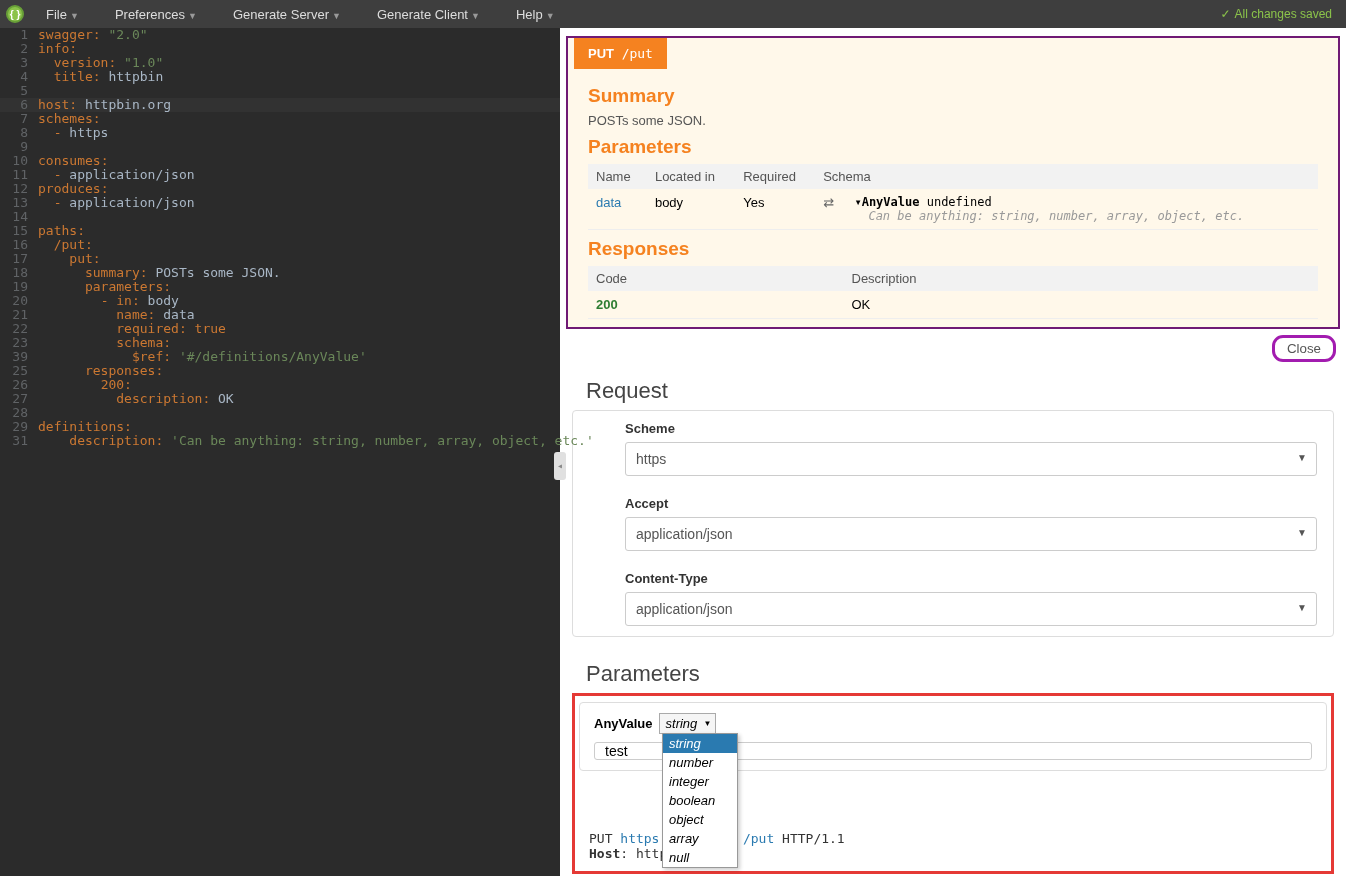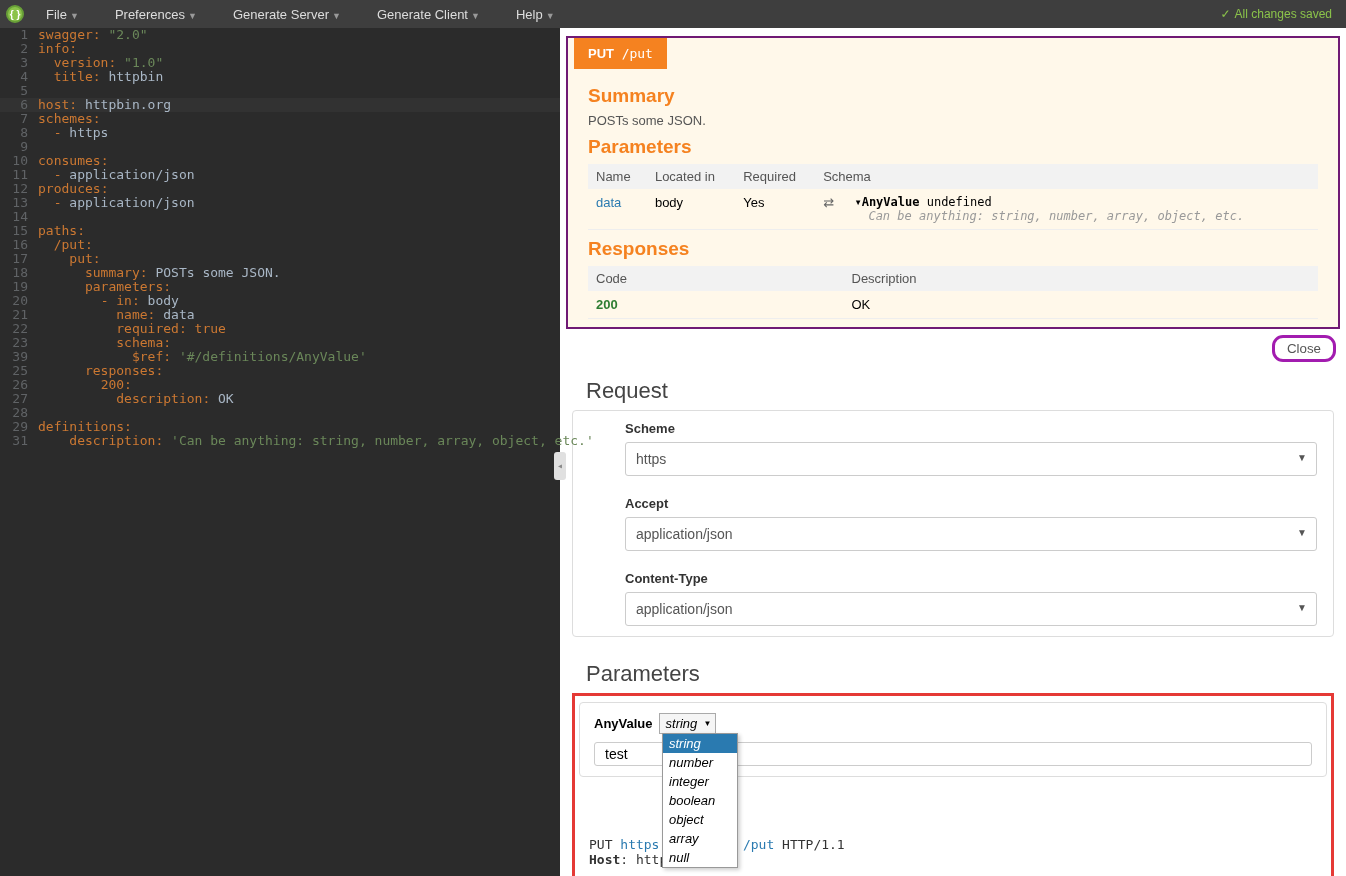--- a/index.html
+++ b/index.html
@@ -43,21 +43,21 @@
 .form-label { font-weight: bold; color: #333; margin-bottom: 6px; display:block; font-size:13px;}
 .sel { width: 100%; height: 34px; border: 1px solid #ccc; border-radius: 3px; padding: 0 10px; background: #fff; color:#555; font-size:14px; appearance:none; position:relative;}
 .sel-wrap { position:relative; }
 .sel-wrap::after { content:"▼"; position:absolute; right:10px; top:10px; font-size:10px; color:#555; pointer-events:none;}
 .params-hi { border: 3px solid #e53935; padding: 0; margin: 0 6px; }
 .params-inner { padding: 10px 14px; border:1px solid #ddd; border-radius:4px; margin:6px 4px 0;}
 .anyval-row { display:flex; align-items:center; gap:6px; margin-bottom:8px;}
 .anyval-label { font-weight: bold; font-size:13px;}
 .type-sel { font-style: italic; padding: 2px 18px 2px 6px; border:1px solid #aaa; font-size:13px; position:relative; background:#f5f5f5;}
 .type-sel::after{content:"▼"; font-size:8px; position:absolute; right:4px; top:5px; font-style:normal;}
-.val-input { width:100%; height:24px; border:1px solid #ccc; border-radius:3px; padding:0 10px; font-size:14px;}
+.val-input { width:100%; height:18px; border:1px solid #ccc; border-radius:3px; padding:0 10px; font-size:14px;}
 .dropdown { position:absolute; background:#fff; border:1px solid #999; width:76px; font-size:13px; z-index:10; box-shadow:2px 2px 4px rgba(0,0,0,0.2);}
 .dropdown div { padding:2px 6px; font-style:italic; cursor:pointer;}
 .dropdown div.sel-opt { background:#2a7ab0; color:#fff; }
 .raw-req { font-family: Consolas,monospace; font-size:13px; padding:10px 14px; color:#333;}
 .raw-req .method{color:#333;} .raw-req .url{color:#2a7ab0;} .raw-req .proto{color:#333;}
 </style>
 </head>
 <body>
 
 <div class="topbar">

